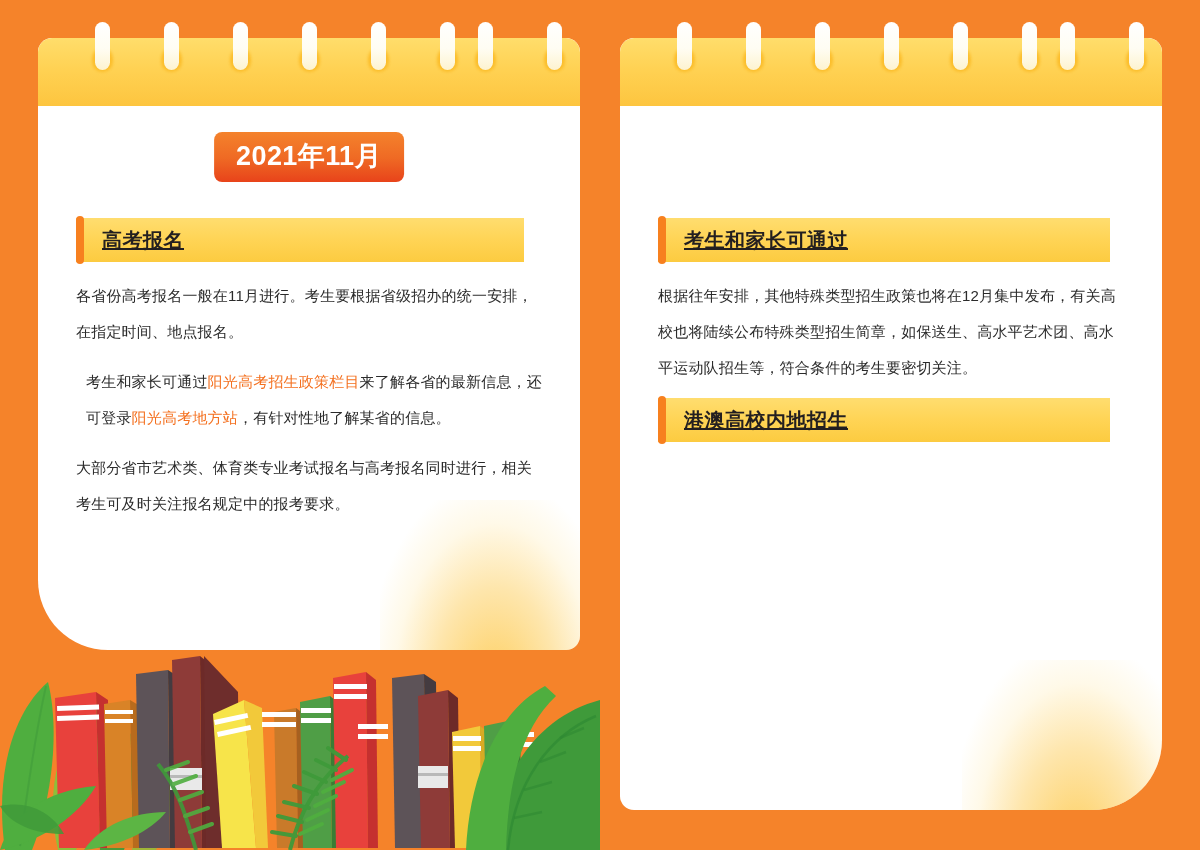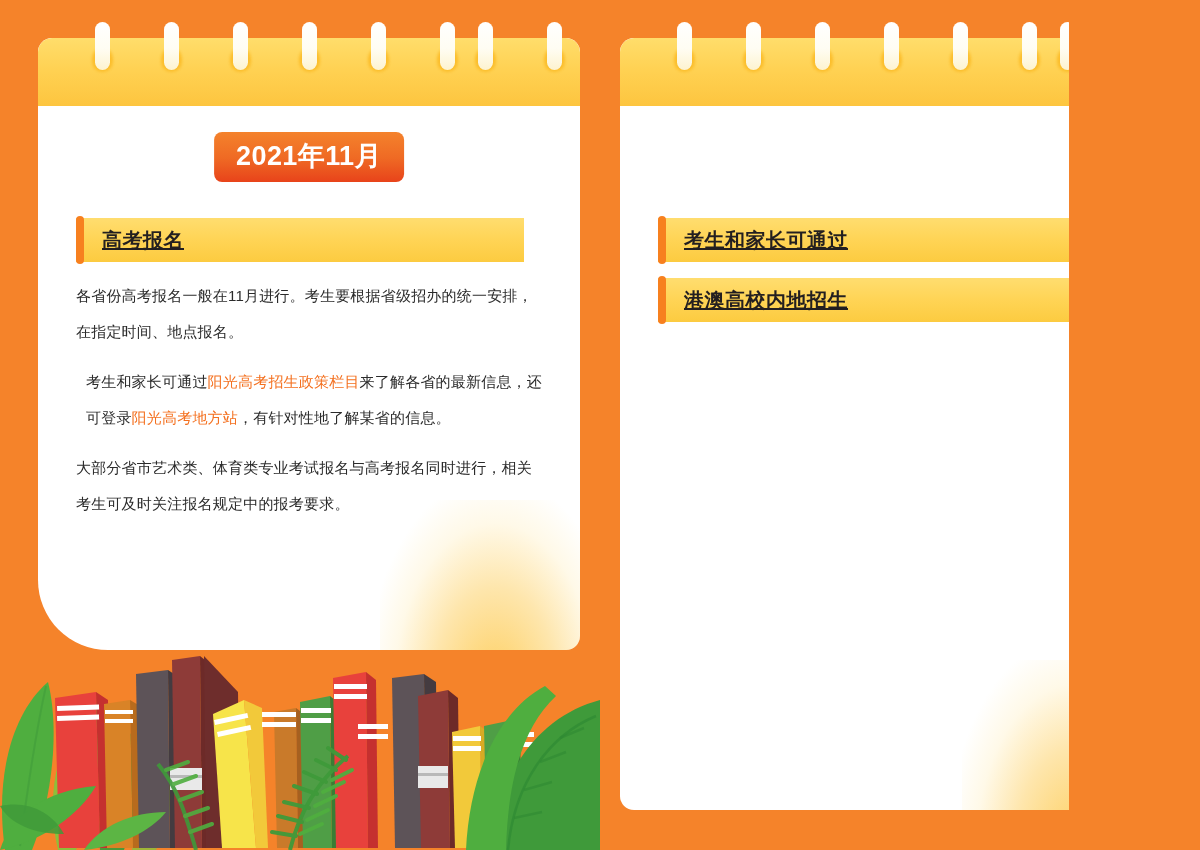--- a/index.html
+++ b/index.html
@@ -11,21 +11,21 @@
   }
 
   body {
     background: #f5832a;
     font-family: "Liberation Sans", "DejaVu Sans", sans-serif;
     position: relative;
   }
 
   #stage {
     position: relative;
-    width: 1069px;
+    width: 1200px;
     height: 850px;
     overflow: hidden;
   }
 
   
   .decor {
     position: absolute;
     left: 0;
     bottom: 0;
     width: 600px;
@@ -258,20 +258,23 @@
 
 
       <div class="content">
 
 
         <div class="block">
           <div class="sec-head">
             <span class="accent"></span>
             <span class="sec-title">考生和家长可通过</span>
           </div>
+          <p class="para">
+            <span>根据往年安排，其他特殊类型招生政策也将在12月集中发布，有关高校也将陆续公布特殊类型招生简章，如保送生、高水平艺术团、高水平运动队招生等，符合条件的考生要密切关注。</span>
+          </p>
         </div>
 
         <div class="block">
           <div class="sec-head">
             <span class="accent"></span>
             <span class="sec-title">港澳高校内地招生</span>
           </div>
         </div>
 
       </div>

